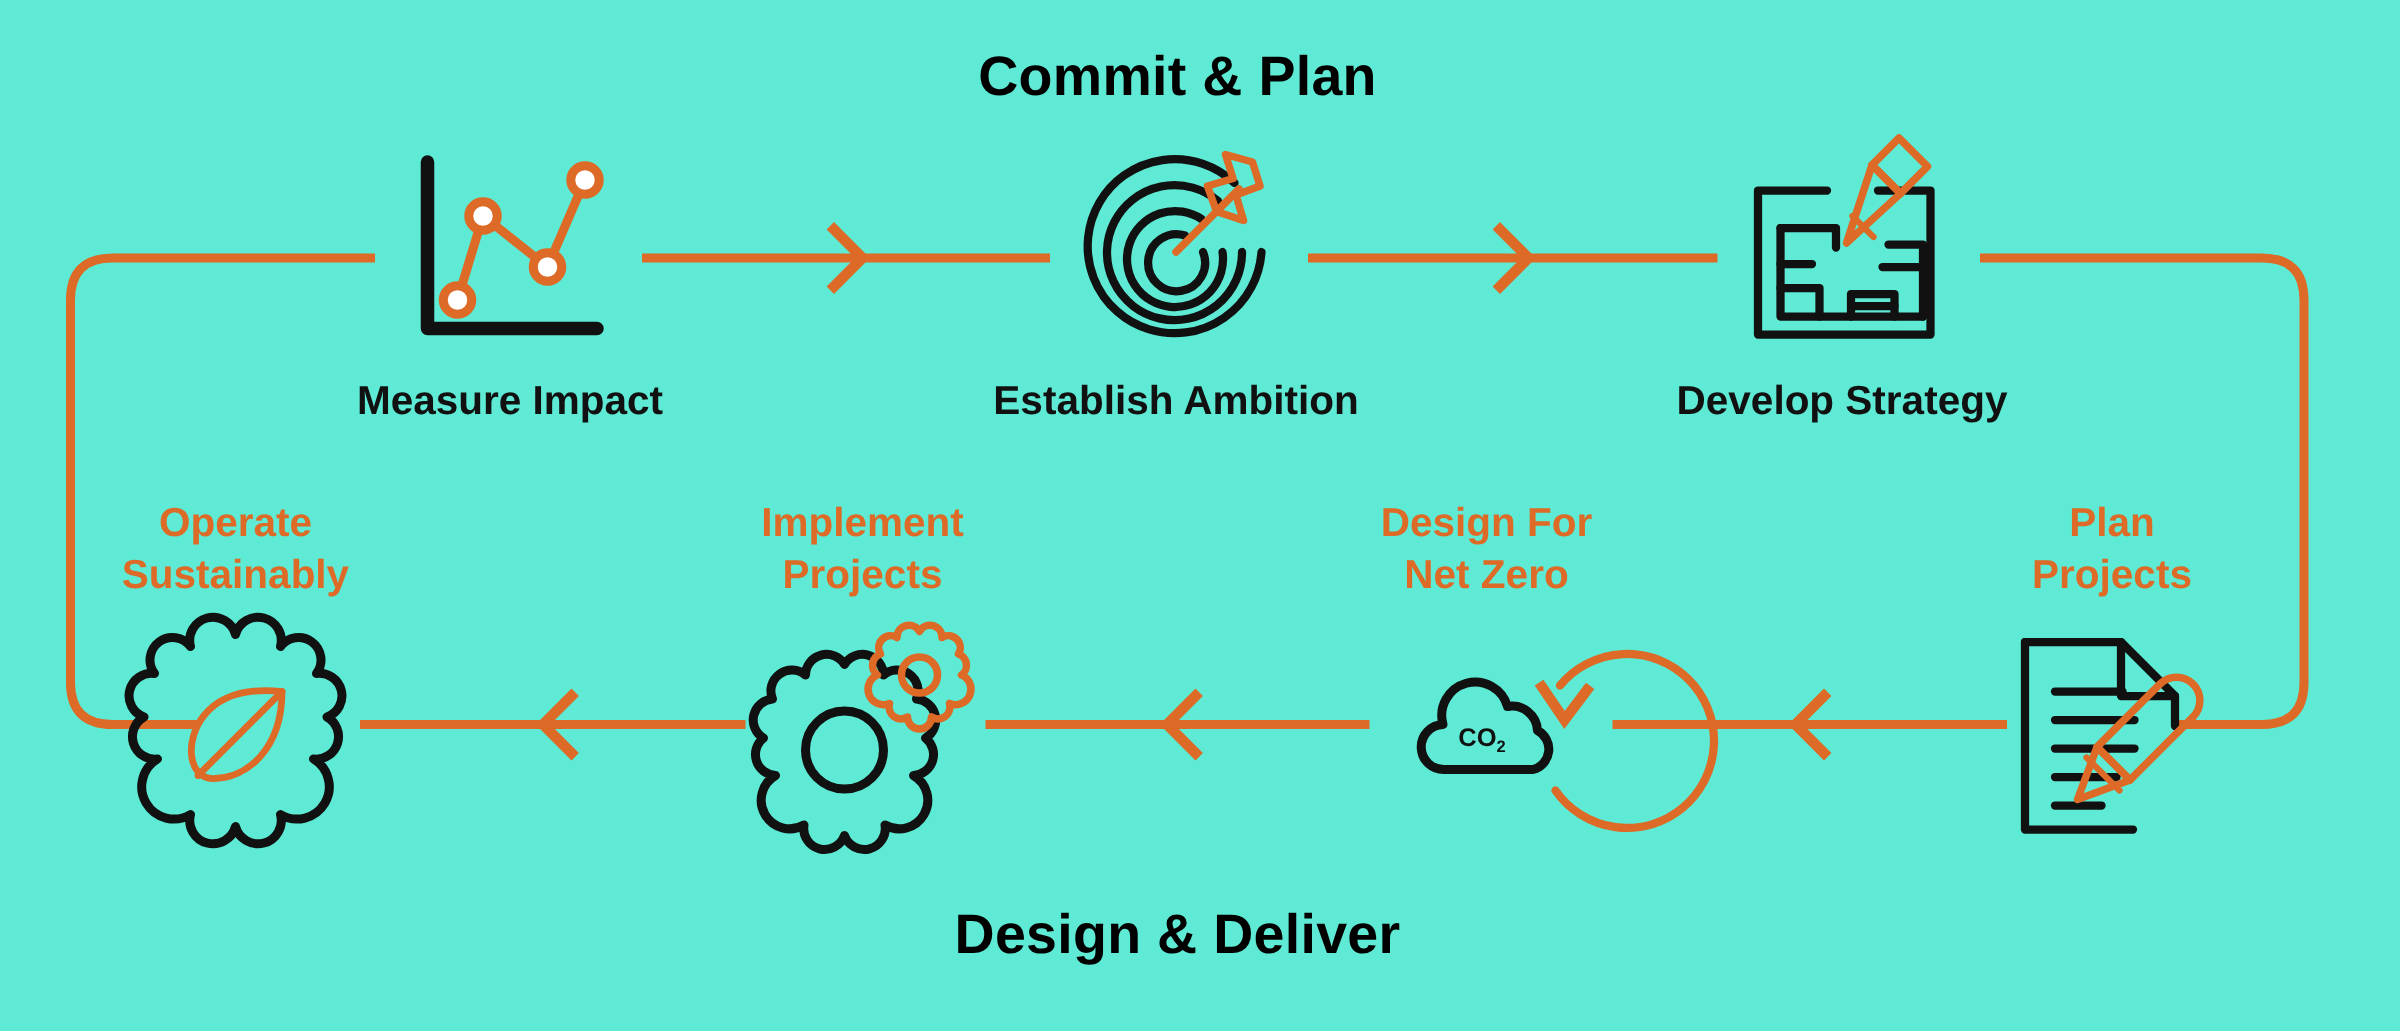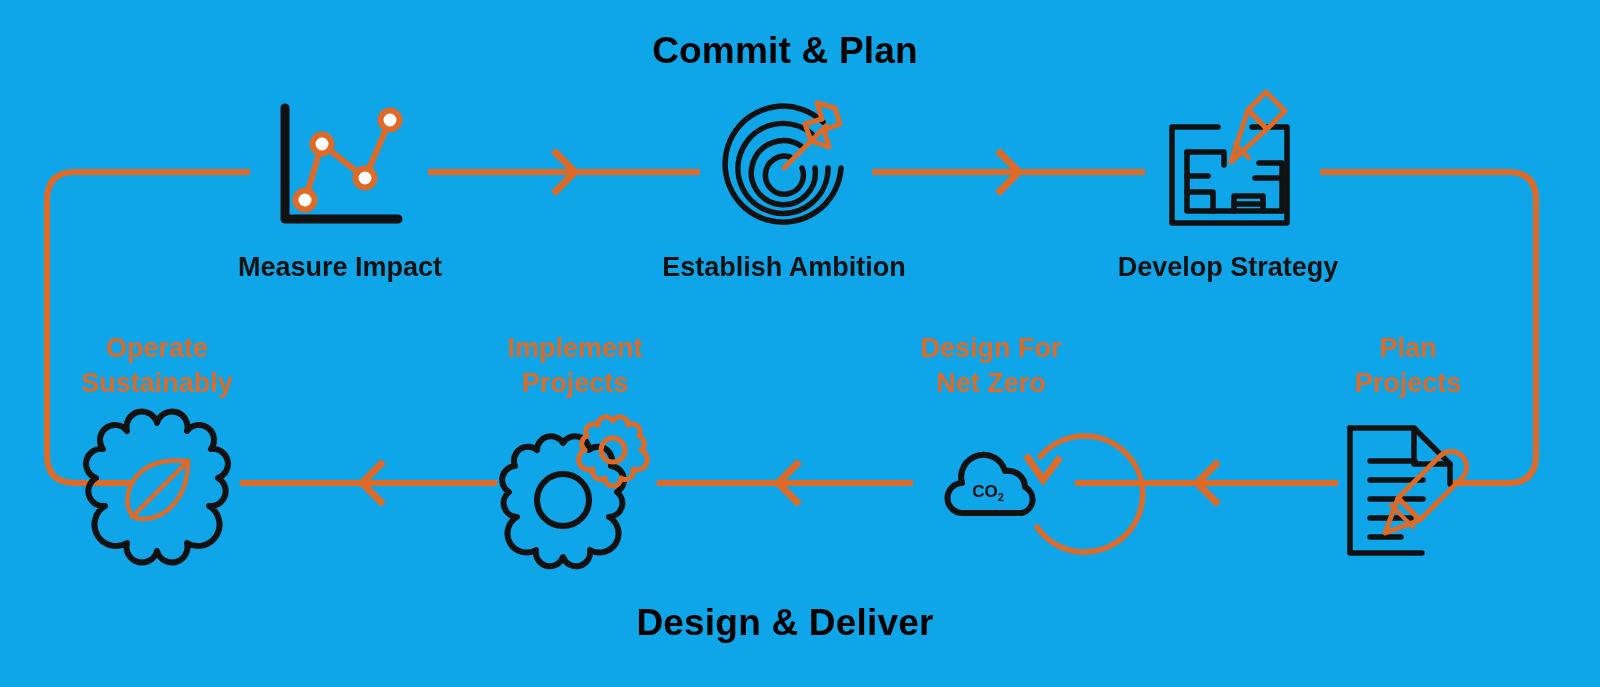--- a/index.html
+++ b/index.html
@@ -9,21 +9,21 @@
     background: #ffffff;
   }
   body {
     font-family: "Liberation Sans", sans-serif;
     -webkit-font-smoothing: antialiased;
   }
   #stage {
     position: relative;
     width: 1600px;
     height: 687px;
-    background: #0ea5e9;
+    background: #5eead4;
     overflow: hidden;
     text-decoration: underline;
   }
   #diagram-svg {
     position: absolute;
     left: 0;
     top: 0;
     width: 1600px;
     height: 687px;
     display: block;

